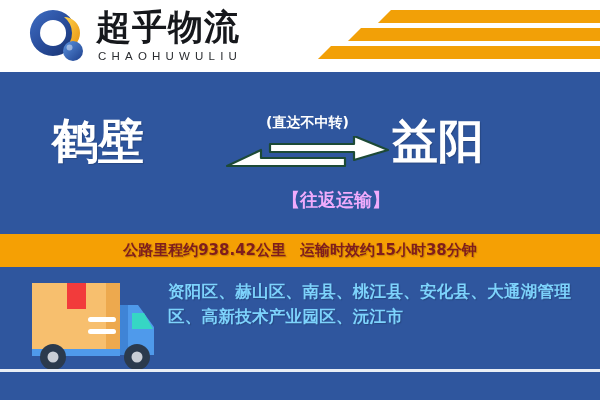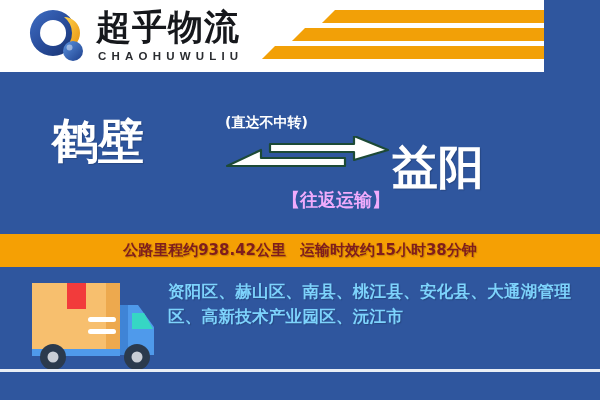--- a/index.html
+++ b/index.html
@@ -4,33 +4,33 @@
 <style>
   html,body{margin:0;padding:0;}
   body{
     width:600px;height:400px;overflow:hidden;
     font-family:"Liberation Sans","DejaVu Sans",sans-serif;
     background:#2f569e;
   }
   #banner{position:relative;width:600px;height:400px;background:#2f569e;overflow:hidden;}
 
   
-  .header{position:absolute;left:0;top:0;width:544px;height:72px;background:#ffffff;overflow:hidden;}
+  .header{position:absolute;left:0;top:0;width:600px;height:72px;background:#ffffff;overflow:hidden;}
 
   .logo-wrap{position:absolute;left:28px;top:6px;width:250px;height:62px;}
   .logo-mark{position:absolute;left:0;top:2px;width:62px;height:56px;}
   .logo-text-cn{
     position:absolute;left:68px;top:2px;
     font-family:"DejaVu Sans","Liberation Sans",sans-serif;
     font-size:35px;font-weight:bold;color:#16181c;letter-spacing:1px;
     line-height:38px;white-space:nowrap;
   }
   .logo-text-en{
     position:absolute;left:70px;top:44px;
-    font-size:11.5px;font-weight:bold;color:#2a2c30;
+    font-size:11.5px;font-weight:normal;color:#2a2c30;
     letter-spacing:5.2px;white-space:nowrap;
   }
 
   .stripes{position:absolute;right:0;top:8px;width:290px;height:58px;}
   .stripe{position:absolute;right:0;height:13px;background:#f2a007;
           box-shadow:0 1px 0 rgba(0,0,0,0.10);}
   .stripe.s1{top:2px;width:222px;clip-path:polygon(13px 0,100% 0,100% 100%,0 100%);}
   .stripe.s2{top:20px;width:252px;clip-path:polygon(13px 0,100% 0,100% 100%,0 100%);}
   .stripe.s3{top:38px;width:282px;clip-path:polygon(13px 0,100% 0,100% 100%,0 100%);}
 
@@ -38,25 +38,25 @@
   .route{position:absolute;left:0;top:72px;width:600px;height:162px;}
 
   .city{
     position:absolute;top:40px;
     font-family:"DejaVu Sans","Liberation Sans",sans-serif;
     font-size:46px;font-weight:bold;color:#ffffff;
     line-height:58px;white-space:nowrap;
     text-shadow:1px 1px 1px rgba(0,0,0,0.18);
   }
   .city.origin{left:52px;}
-  .city.dest{left:392px;margin-top:26px;}
+  .city.dest{left:392px;}
 
   .mid{position:absolute;left:225px;top:32px;width:165px;height:115px;}
   .mid-top{
-    position:absolute;left:0;top:10px;width:165px;
+    position:absolute;left:0;top:10px;width:165px;text-align:center;
     font-family:"DejaVu Sans","Liberation Sans",sans-serif;
     font-size:14px;font-weight:bold;color:#ffffff;white-space:nowrap;
   }
   .mid-bottom{
     position:absolute;left:0;top:84px;width:165px;text-align:right;
     font-family:"DejaVu Sans","Liberation Sans",sans-serif;
     font-size:18px;font-weight:bold;color:#f0abfc;white-space:nowrap;
   }
   .arrow-box{position:absolute;left:0;top:32px;width:165px;height:44px;}
 

